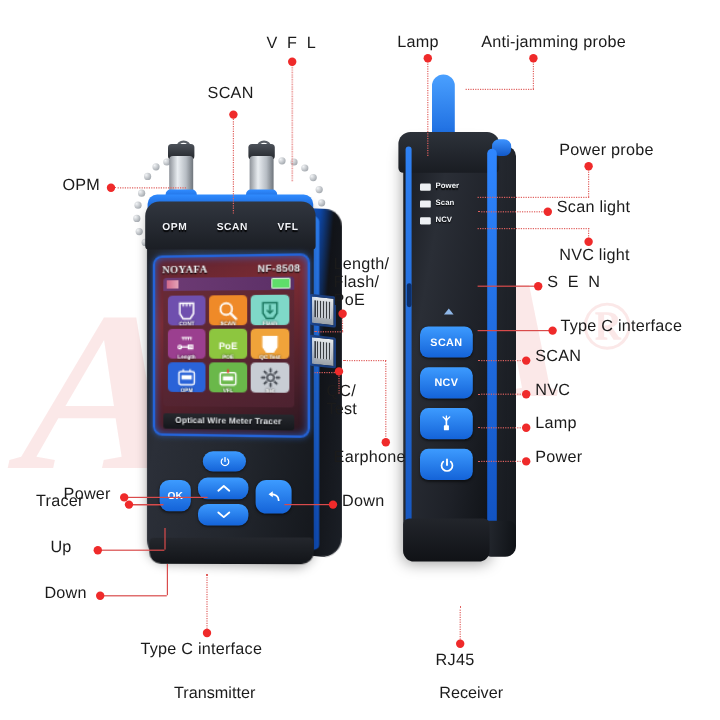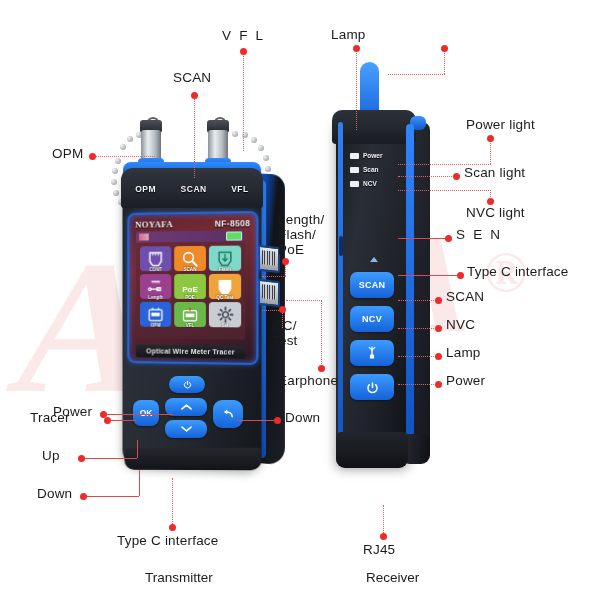--- a/index.html
+++ b/index.html
@@ -577,21 +577,22 @@
 Test</div>
   <div class="lbl" style="left:278px;top:373px;">Earphone</div>
   <div class="lbl" style="left:53px;top:404px;">Power</div>
   <div class="lbl" style="left:30px;top:410px;">Tracer</div>
   <div class="lbl" style="left:42px;top:448px;">Up</div>
   <div class="lbl" style="left:37px;top:486px;">Down</div>
   <div class="lbl" style="left:285px;top:410px;">Down</div>
   <div class="lbl" style="left:117px;top:533px;">Type C interface</div>
 
   <div class="lbl" style="left:331px;top:27px;">Lamp</div>
-  <div class="lbl" style="left:466px;top:117px;">Power light</div>
+  <div class="lbl" style="left:401px;top:27px;">Anti-jamming probe</div>
+  <div class="lbl" style="left:466px;top:117px;">Power probe</div>
   <div class="lbl" style="left:464px;top:165px;">Scan light</div>
   <div class="lbl" style="left:466px;top:205px;">NVC light</div>
   <div class="lbl sp" style="left:456px;top:227px;">S E N</div>
   <div class="lbl" style="left:467px;top:264px;">Type C interface</div>
   <div class="lbl" style="left:446px;top:289px;">SCAN</div>
   <div class="lbl" style="left:446px;top:317px;">NVC</div>
   <div class="lbl" style="left:446px;top:345px;">Lamp</div>
   <div class="lbl" style="left:446px;top:373px;">Power</div>
   <div class="lbl" style="left:363px;top:542px;">RJ45</div>
 

